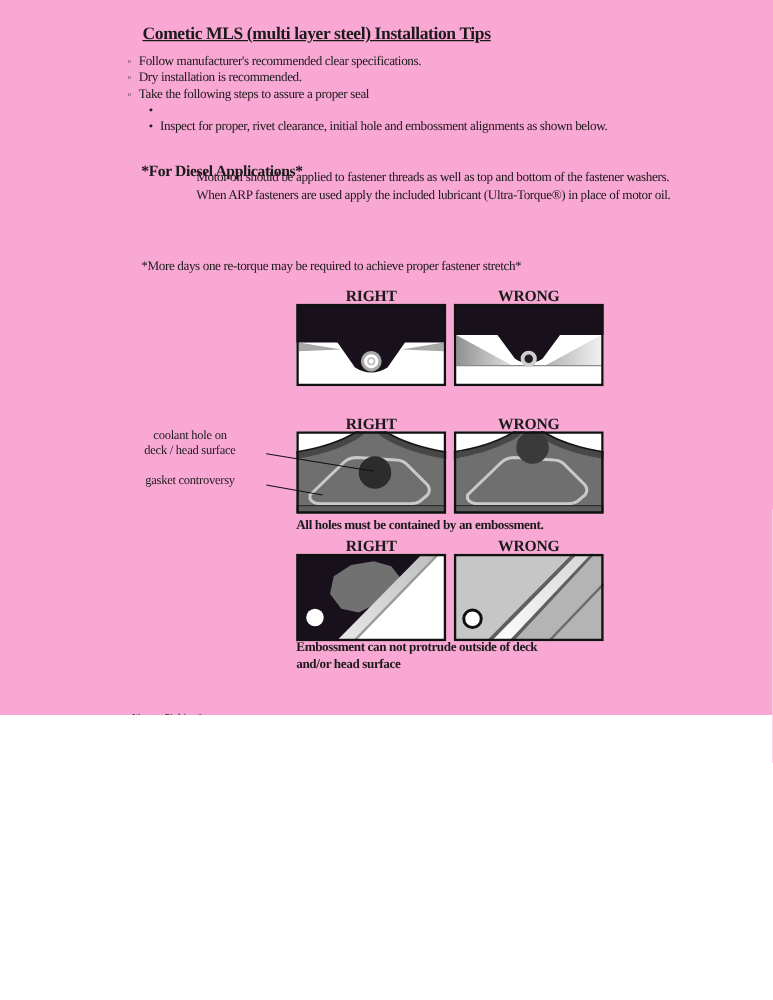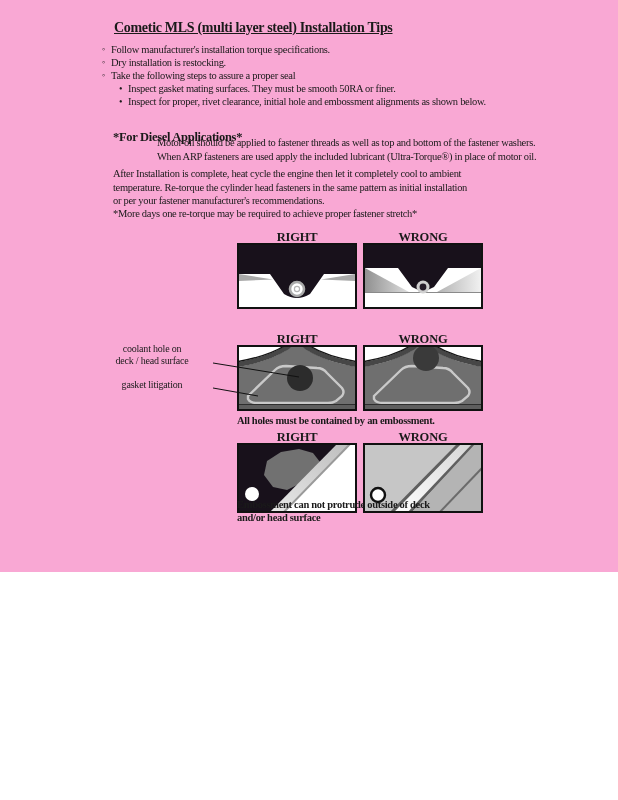--- a/index.html
+++ b/index.html
@@ -22,21 +22,21 @@
   #diesel-para2{top:167px;}
   #diesel-note{top:207px;}
   .rw-label{width:120px; text-align:center; font-size:12.5px; font-weight:bold; letter-spacing:-0.2px;}
   .panel{width:120px; line-height:0;}
   .caption{font-size:10.5px; font-weight:600; letter-spacing:-0.3px; line-height:12.5px;}
   .d1-label{top:230px;} .d2-label{top:332px;} .d3-label{top:430px;}
   .col-l{left:237px;} .col-r{left:363px;}
   .d1-panel{top:243px;} .d2-panel{top:345px;} .d3-panel{top:443px;}
   #caption-1{left:237px; top:312px;}
   #caption-2{left:237px; top:415px;}
-  #caption-3{left:237px; top:499px; width:250px;}
+  #caption-3{left:237px; top:513px; width:250px;}
   .diagram-side-label{left:92px; width:120px; text-align:center; font-size:10px;
       line-height:11.5px; letter-spacing:-0.2px;}
   #label-coolant{top:343px;}
   #label-embossment{top:379px;}
   #leader-lines{left:210px; top:353px; z-index:5; pointer-events:none;}
   .disclaimer{left:106px; top:571px; width:430px; font-size:5.4px; line-height:6.3px;
       color:#1c1c1c; letter-spacing:-0.1px;}
   .disclaimer h4{font-size:6px; margin:0 0 6px 0;}
   .disclaimer p{margin:0 0 6px 0; white-space:pre;}
   #page-code{left:386px; top:758px; font-size:12.5px; letter-spacing:-0.2px; color:#2b2b2b;}
@@ -44,46 +44,42 @@
 </head>
 <body>
 
 <div class="page">
 
   <div id="title" class="abs">Cometic MLS (multi layer steel) Installation Tips</div>
 
   <div class="bullets abs">
     <div class="bullet-row">
       <span class="bullet-marker">◦</span>
-      <span>Follow manufacturer's installation torque specifications.</span>
+      <span>Follow manufacturer's recommended clear specifications.</span>
     </div>
     <div class="bullet-row">
       <span class="bullet-marker">◦</span>
-      <span>Dry installation is restocking.</span>
+      <span>Dry installation is recommended.</span>
     </div>
     <div class="bullet-row">
       <span class="bullet-marker">◦</span>
       <span>Take the following steps to assure a proper seal</span>
     </div>
     <div class="bullet-row sub">
       <span class="bullet-marker">•</span>
-      <span>Inspect gasket mating surfaces.  They must be smooth 50RA or finer.</span>
     </div>
     <div class="bullet-row sub">
       <span class="bullet-marker">•</span>
       <span>Inspect for proper, rivet clearance, initial hole and embossment alignments as shown below.</span>
     </div>
   </div>
 
   <div id="diesel-heading" class="abs">*For Diesel Applications*</div>
   <div id="diesel-para1" class="abs body-par ml">Motor oil should be applied to fastener threads as well as top and bottom of the fastener washers.
 When ARP fasteners are used apply the included lubricant (Ultra-Torque®) in place of motor oil.</div>
-  <div id="diesel-para2" class="abs body-par ml">After Installation is complete, heat cycle the engine then let it completely cool to ambient
-temperature. Re-torque the cylinder head fasteners in the same pattern as initial installation
-or per your fastener manufacturer's recommendations.</div>
   <div id="diesel-note" class="abs body-par">*More days one re-torque may be required to achieve proper fastener stretch*</div>
 
   <div class="abs rw-label d1-label col-l">RIGHT</div>
   <div class="abs rw-label d1-label col-r">WRONG</div>
 
   <div class="abs panel d1-panel col-l">
     <svg width="120" height="66" viewBox="0 0 120 66">
       <rect width="120" height="66" fill="#fff"></rect>
       <polygon points="2,31 36,36.5 2,38" fill="#a9a9a9"></polygon>
       <polygon points="118,31 84,36.5 118,38" fill="#a9a9a9"></polygon>
@@ -114,21 +110,21 @@
       <circle cx="60" cy="44" r="3.4" fill="#241b28"></circle>
       <rect x="1" y="1" width="118" height="64" fill="none" stroke="#111" stroke-width="2"></rect>
     </svg>
   </div>
 
   <div class="abs rw-label d2-label col-l">RIGHT</div>
   <div class="abs rw-label d2-label col-r">WRONG</div>
 
   <div id="label-coolant" class="abs diagram-side-label ml">coolant hole on
 deck / head surface</div>
-  <div id="label-embossment" class="abs diagram-side-label">gasket litigation</div>
+  <div id="label-embossment" class="abs diagram-side-label">gasket controversy</div>
   <svg id="leader-lines" class="abs" width="95" height="50" viewBox="0 0 95 50">
     <line x1="3" y1="10" x2="89" y2="24" stroke="#111" stroke-width="1"></line>
     <line x1="3" y1="35" x2="48" y2="43" stroke="#111" stroke-width="1"></line>
   </svg>
 
   <div class="abs panel d2-panel col-l">
     <svg width="120" height="66" viewBox="0 0 120 66">
       <rect width="120" height="66" fill="#fff"></rect>
       <path d="M0,22 Q30,17 48,6 Q55,1 58,-1 H62 Q65,1 72,6 Q90,17 120,22 V66 H0 Z" fill="#6f6f6f"></path>
       <path d="M-2,20 Q30,15 49,3 Q54,-1 57,-3" fill="none" stroke="#474747" stroke-width="5"></path>

